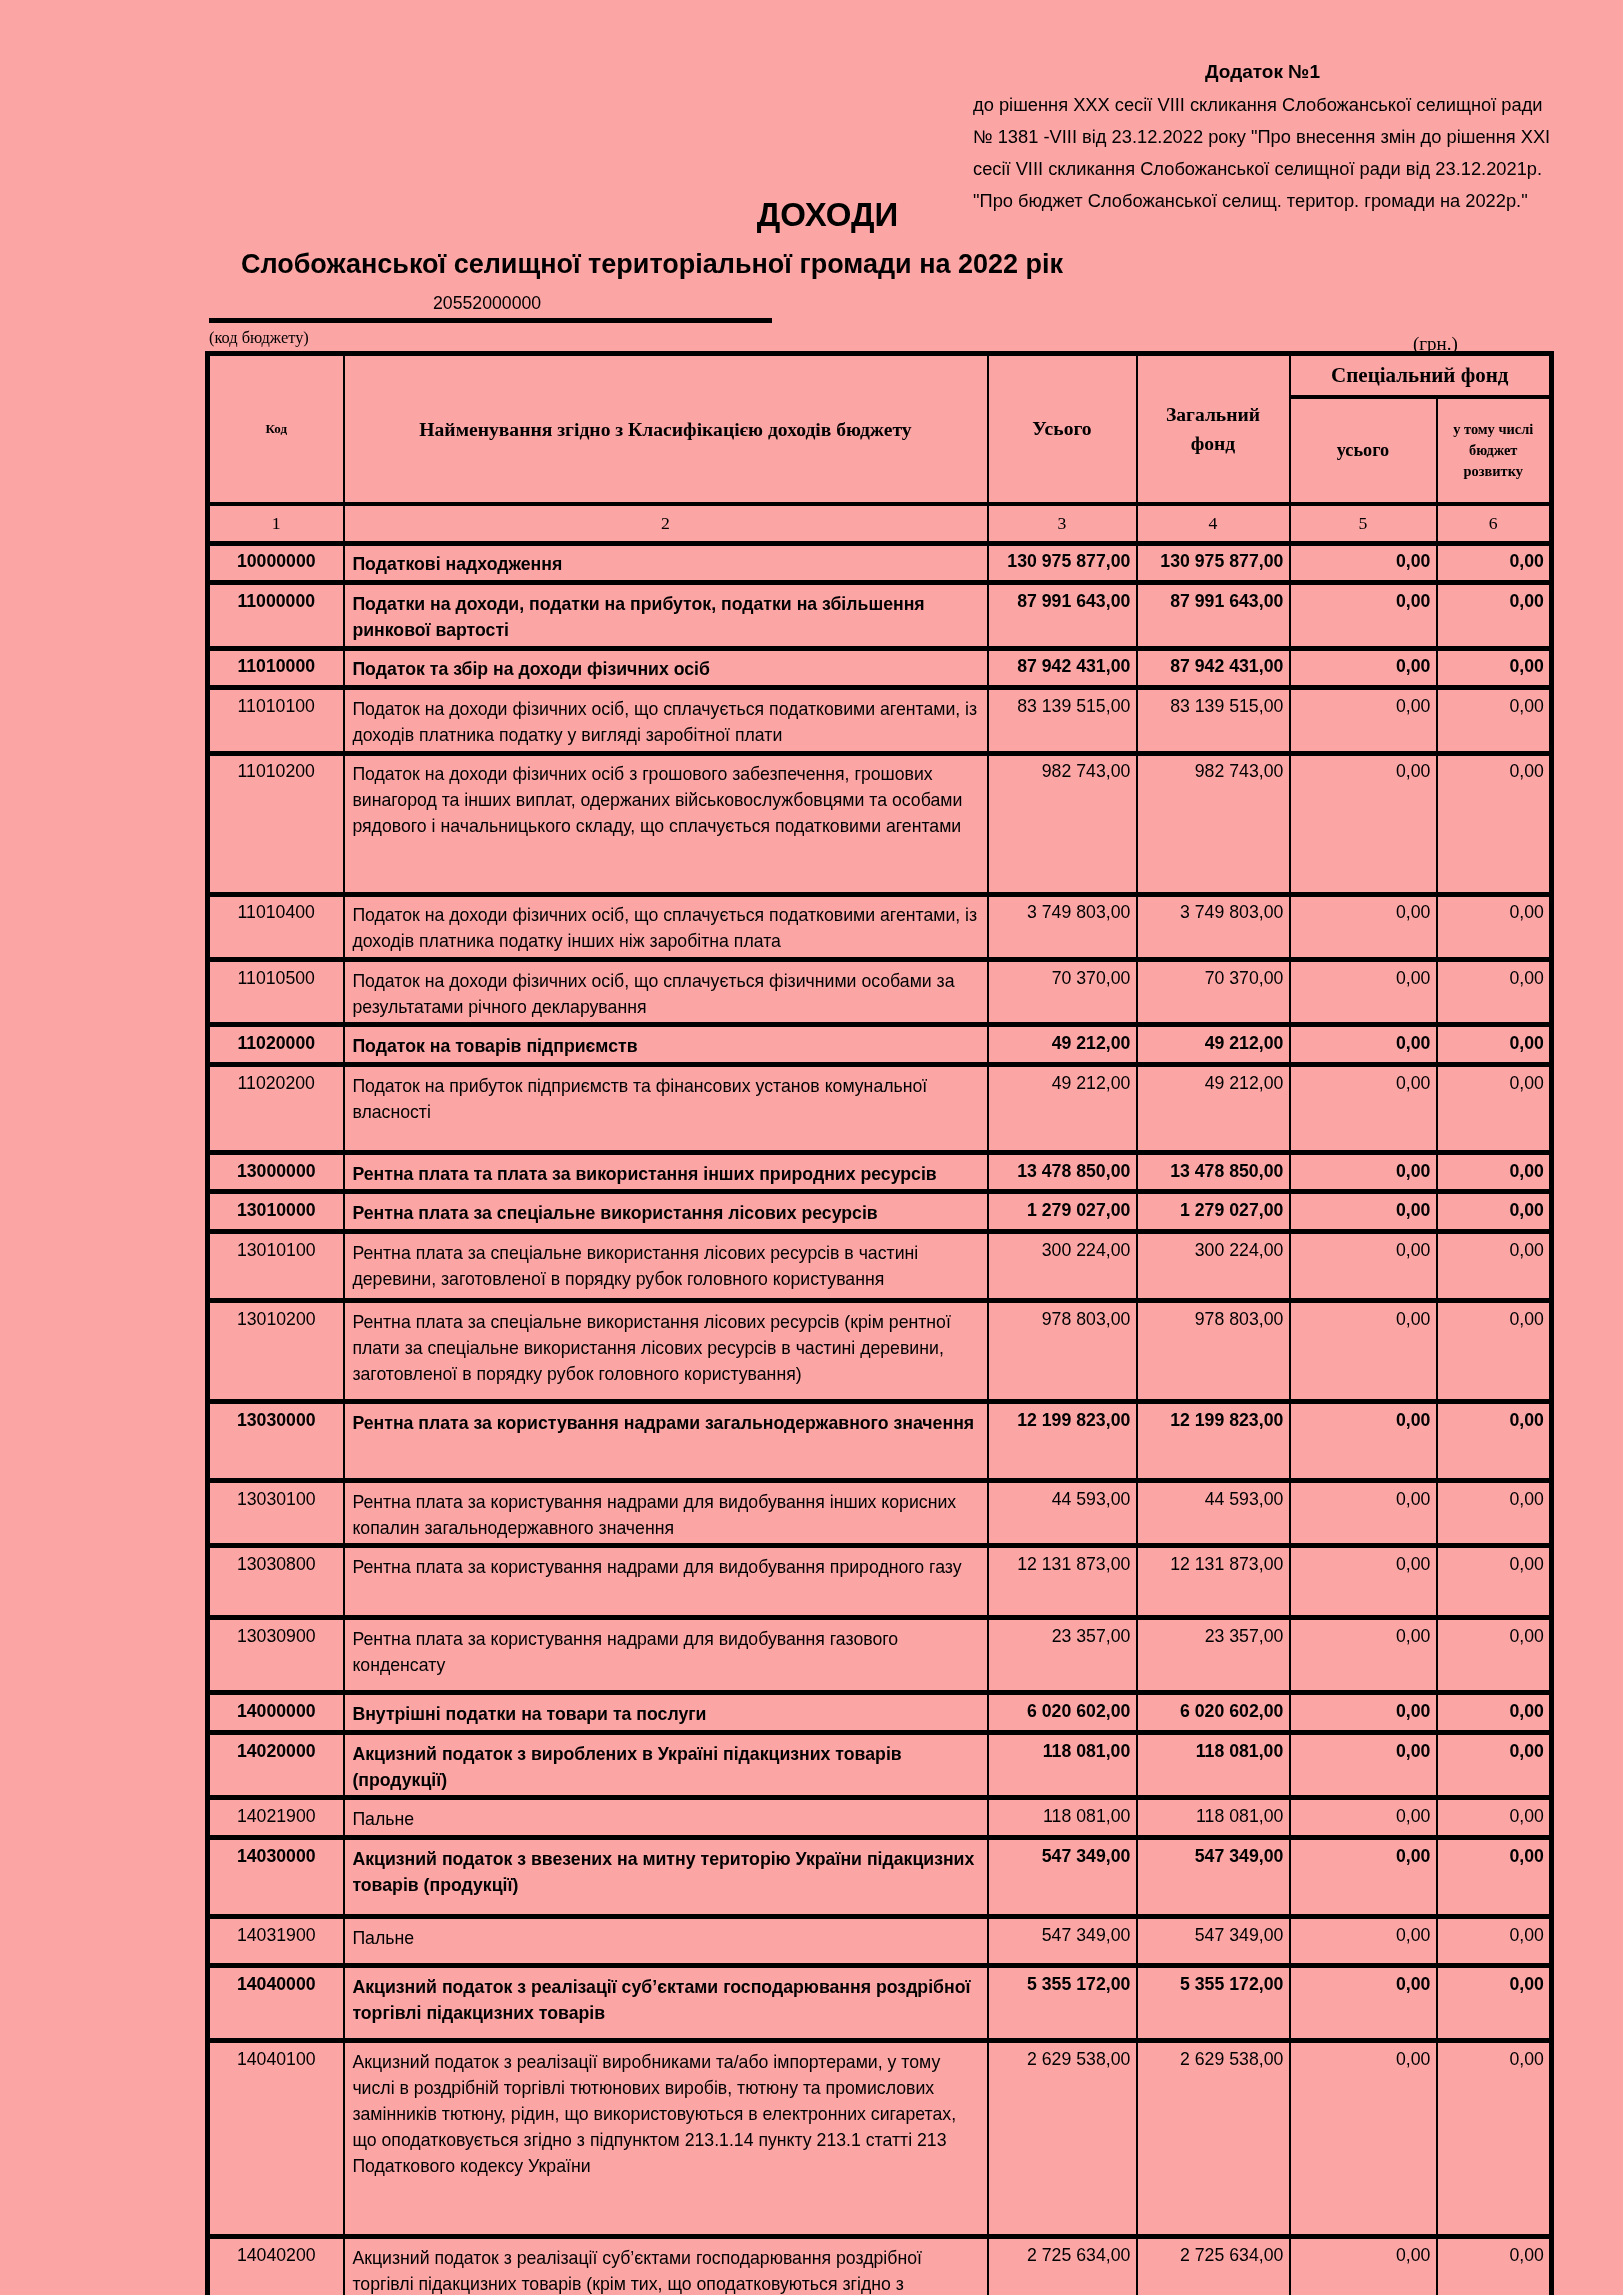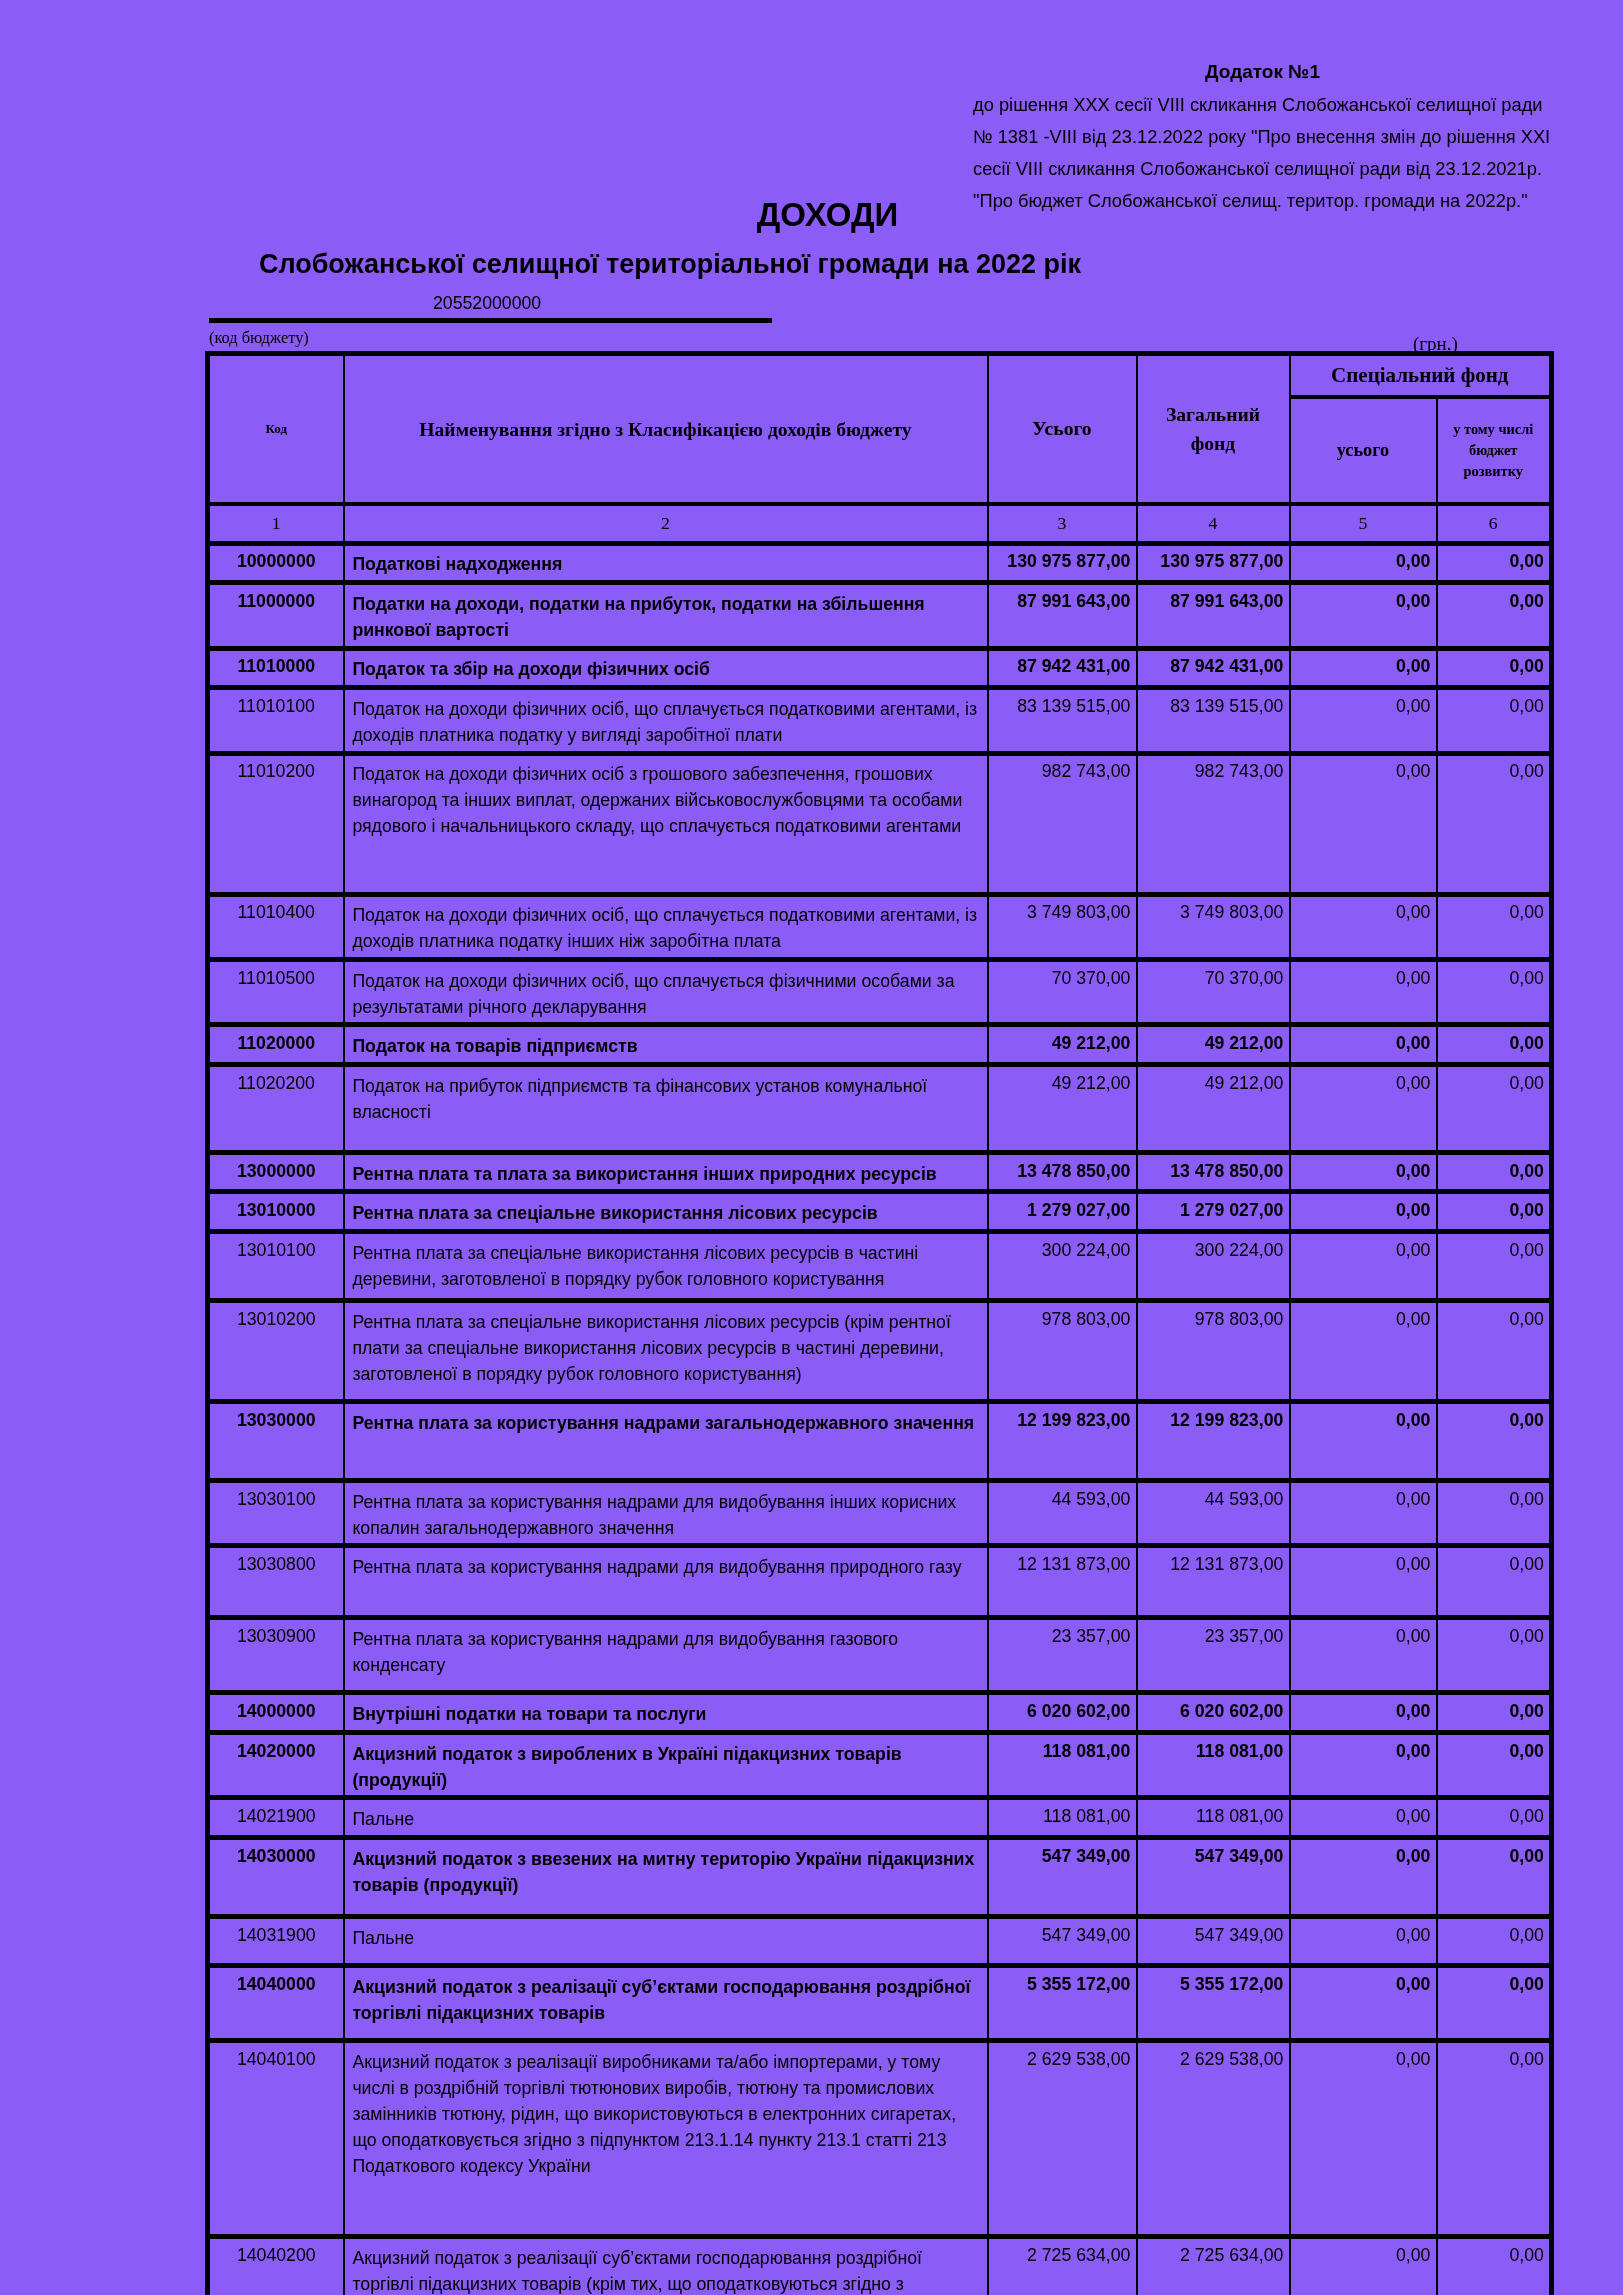--- a/index.html
+++ b/index.html
@@ -1,27 +1,27 @@
 <!DOCTYPE html>
 <html style="font-size:10.5px"><head>
 <meta charset="utf-8">
 <style>
   html,body{margin:0;padding:0;background:#ffffff;color:#000;}
-  .page{position:relative;width:1623px;height:2295px;background:#8b5cf6;overflow:hidden;
+  .page{position:relative;width:1623px;height:2295px;background:#fca5a5;overflow:hidden;
         font-family:"Liberation Sans",sans-serif;}
 
   
   .annex{position:absolute;left:973px;top:56px;width:579px;font-size:18.3px;line-height:32px;}
   .annex-title{font-weight:bold;text-align:center;font-size:19px;margin-bottom:1.3px;}
   .annex-line{white-space:nowrap;}
 
   
   .doc-title{position:absolute;left:16px;top:196px;width:1623px;text-align:center;
              font-size:33px;font-weight:bold;}
-  .doc-subtitle{position:absolute;left:18px;top:249px;width:1304px;text-align:center;
+  .doc-subtitle{position:absolute;left:0;top:249px;width:1304px;text-align:center;
                 font-size:27px;font-weight:bold;}
 
   
   .code-block{position:absolute;left:209px;top:293px;width:563px;}
   .code-value{font-size:17.7px;padding-left:224px;padding-bottom:3.9px;}
   .code-underline{border-bottom:5.9px solid #000;width:563px;}
   .code-label{font-family:"Liberation Serif",serif;font-size:16.4px;text-align:left;padding-top:5.2px;}
 
   .currency-note{position:absolute;left:1413px;top:333px;width:131px;
                  font-family:"Liberation Serif",serif;font-size:19px;}

